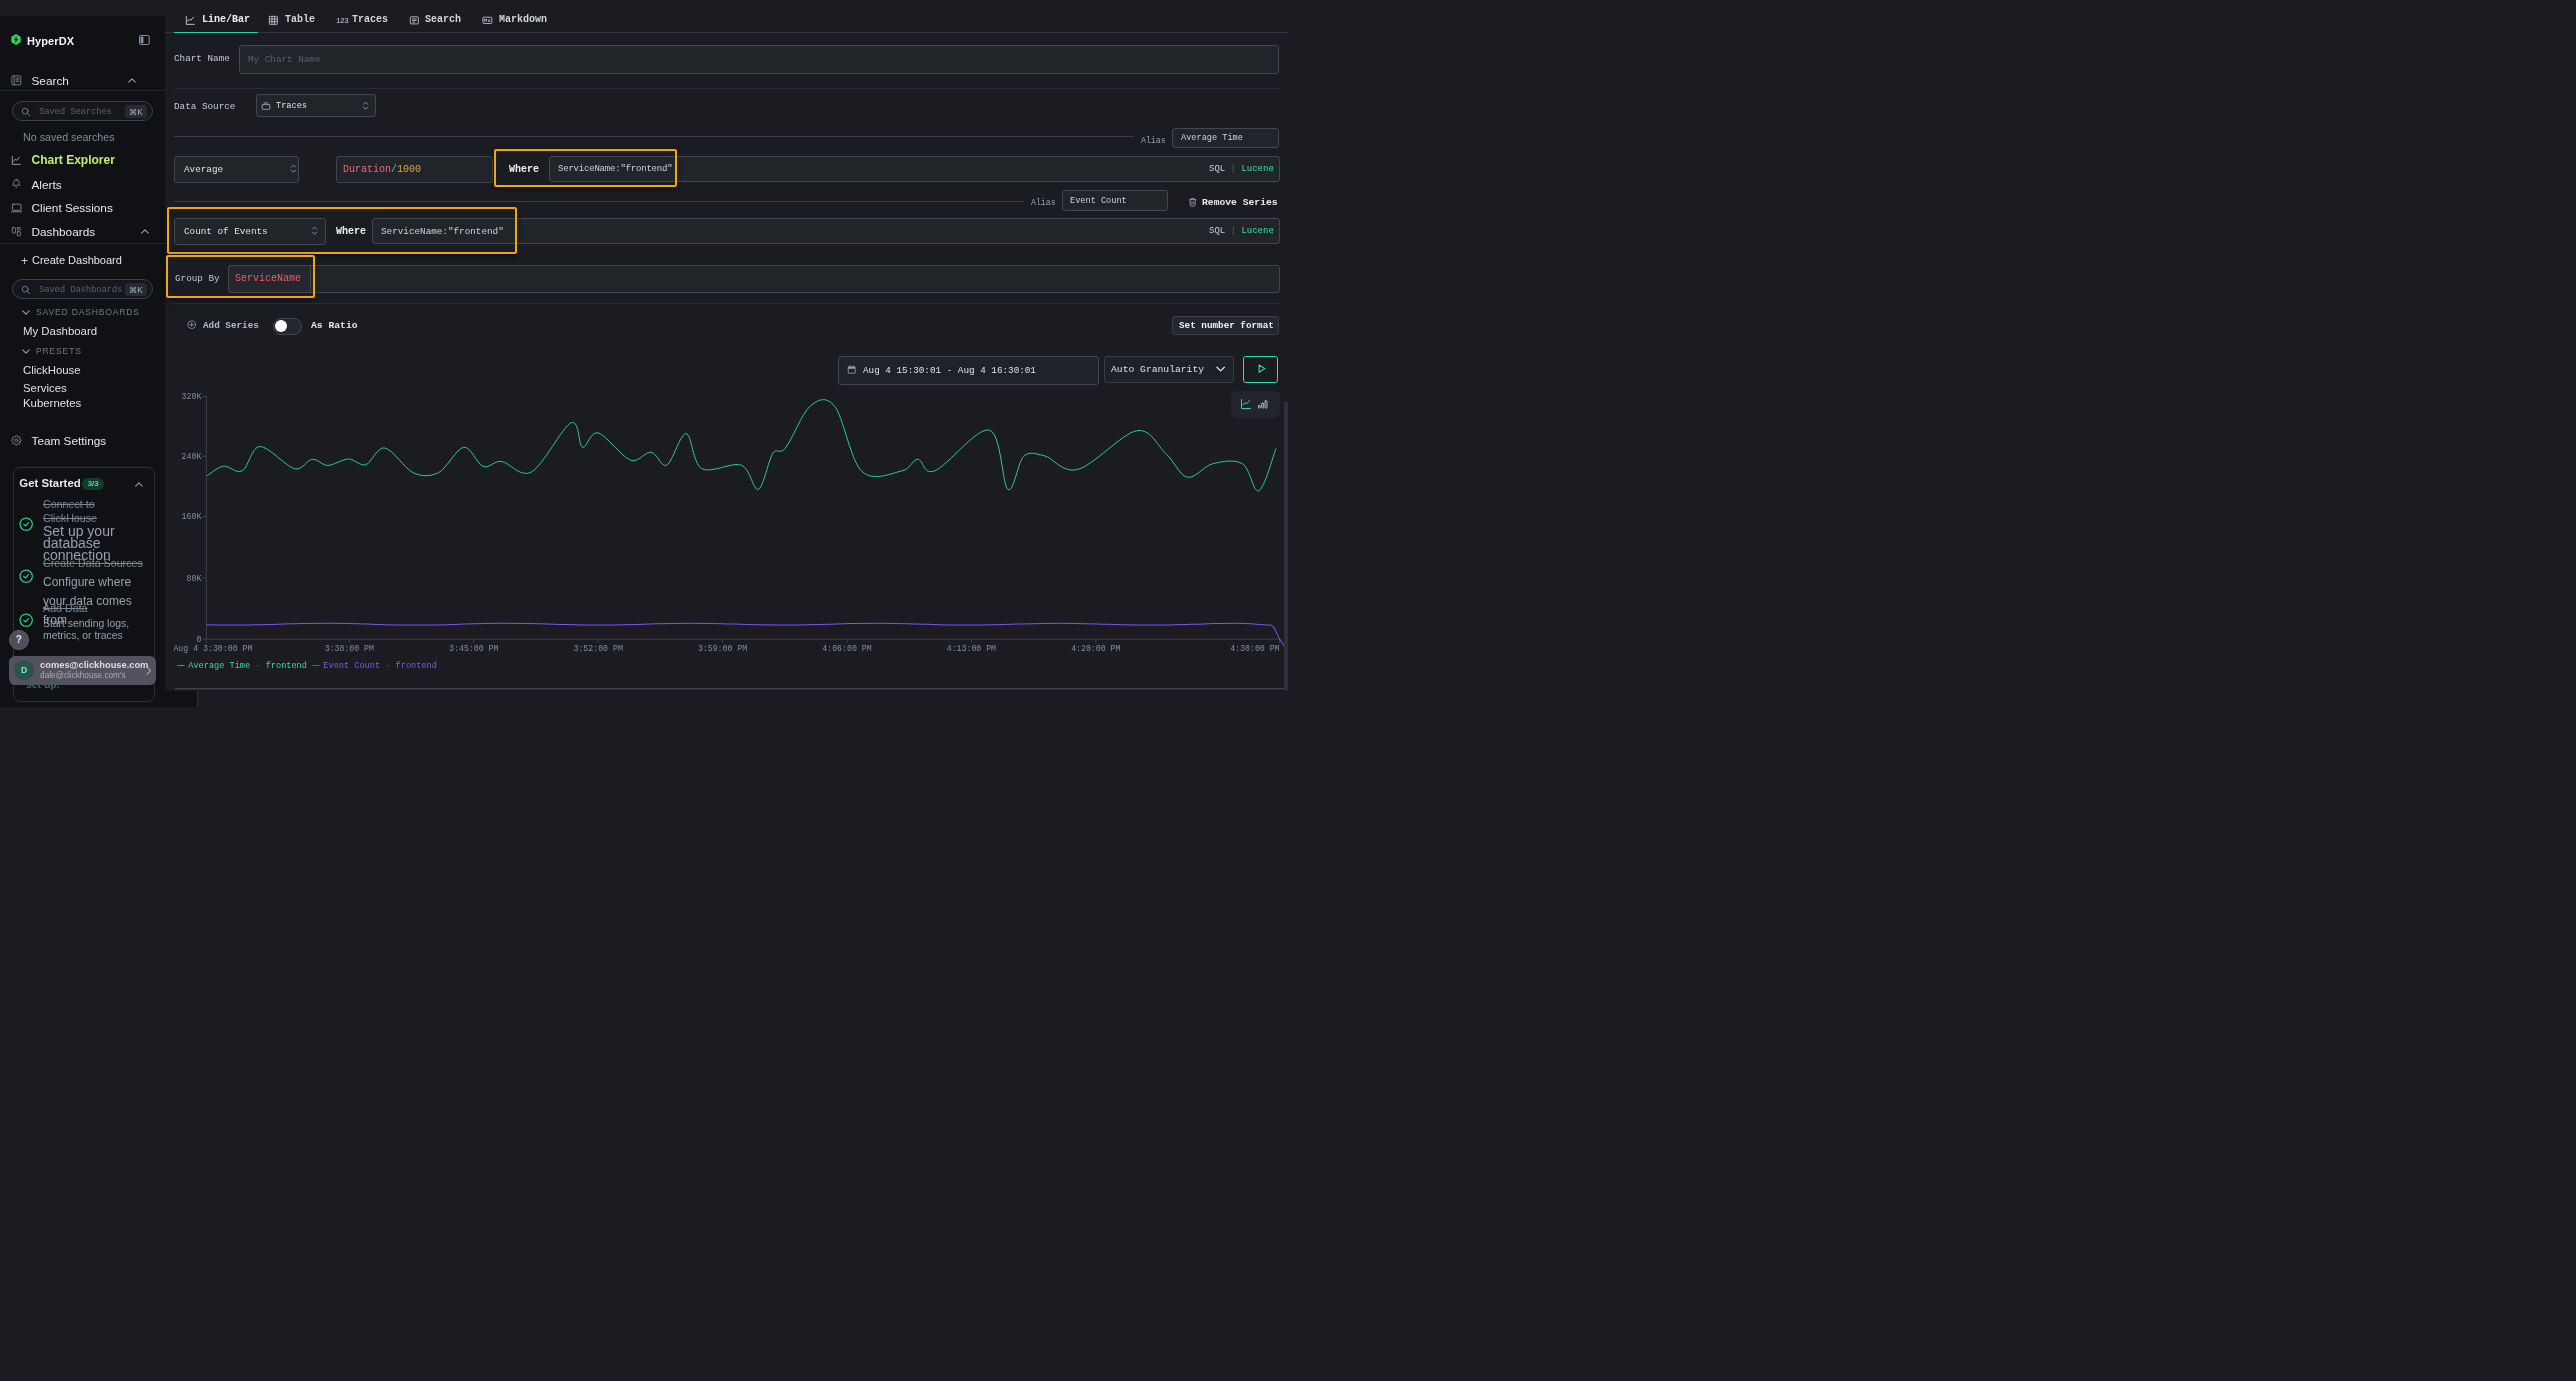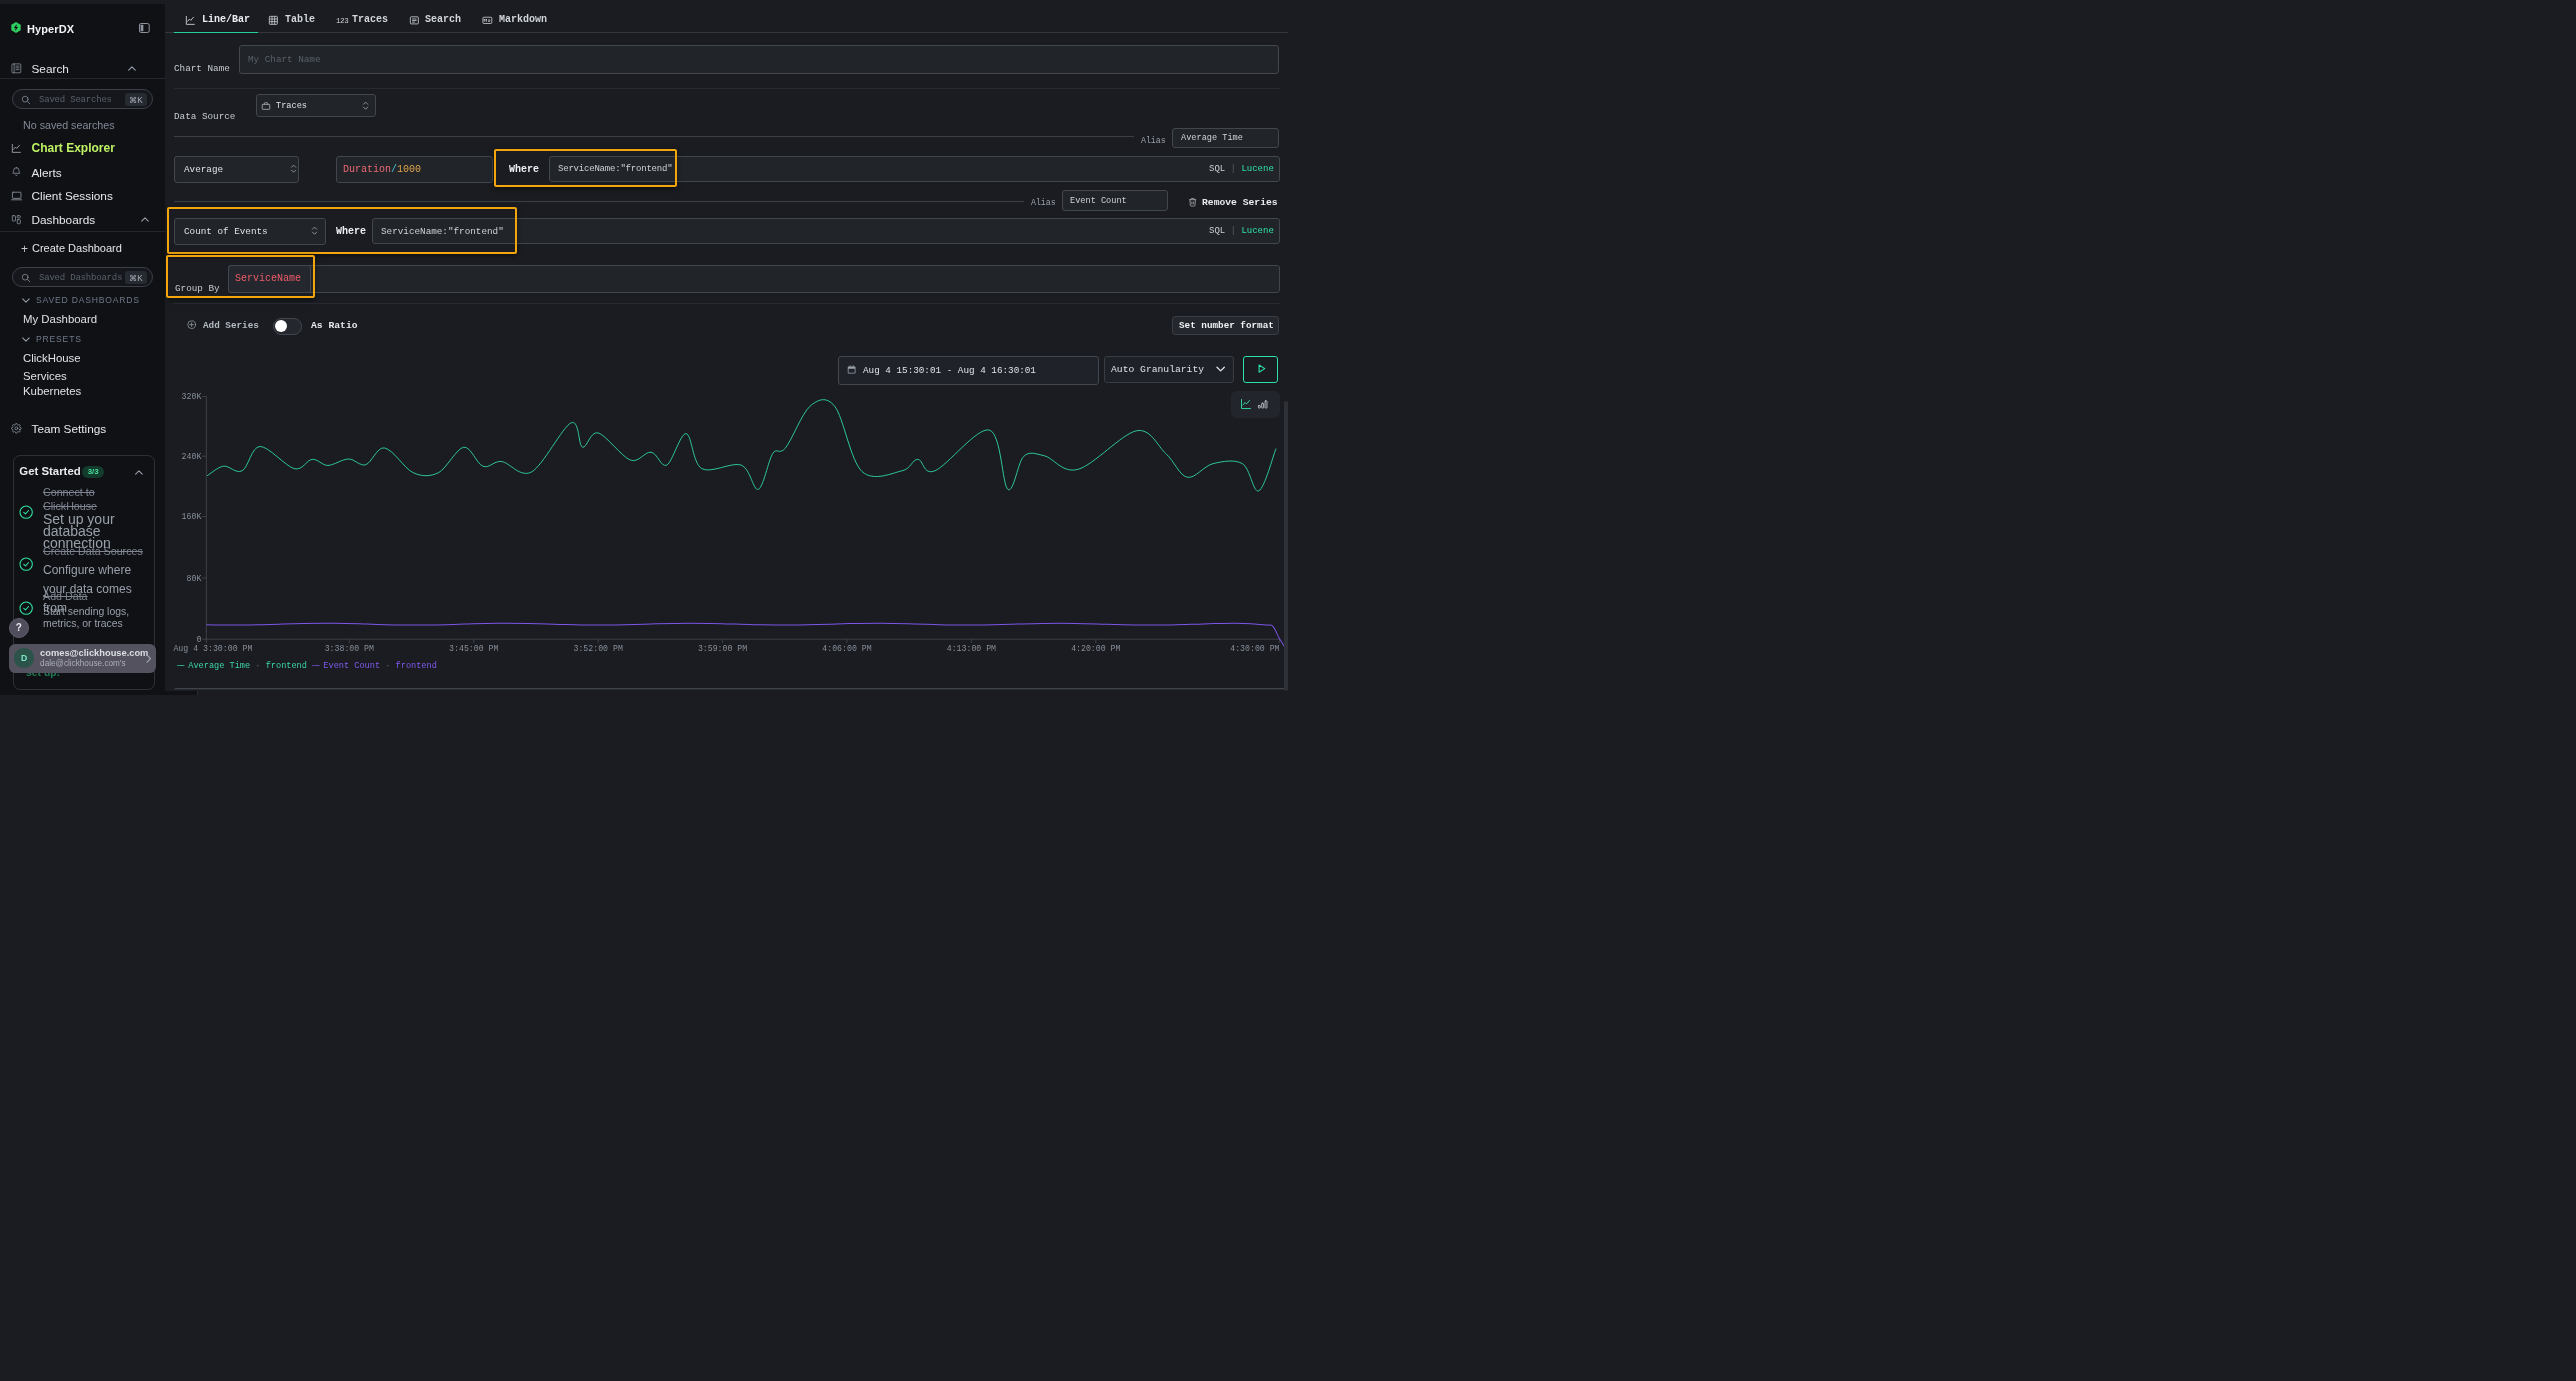--- a/index.html
+++ b/index.html
@@ -2,34 +2,34 @@
 <html style="font-size:11.4px"><head>
 <meta charset="utf-8">
 <style>
 * { margin:0; padding:0; box-sizing:border-box; }
 html,body { width:1288px; height:691px; overflow:hidden; }
 body { background:#1a1c21; font-family:"Liberation Mono", monospace; }
 .abs { position:absolute; }
 .sans { font-family:"Liberation Sans", sans-serif; }
 
 
-#sidebar { position:absolute; left:0; top:4px; width:198px; height:691px; background:#0f1115; border-right:0.7px solid #2a2d33; }
+#sidebar { position:absolute; left:0; top:16px; width:198px; height:691px; background:#0f1115; border-right:0.7px solid #2a2d33; }
 .navtxt { font-family:"Liberation Sans", sans-serif; font-size:11.8px; color:#e6e8ec; }
 .icon { stroke:#9aa2ad; fill:none; stroke-width:1.6; stroke-linecap:round; stroke-linejoin:round; }
 .pill { position:absolute; left:12px; width:141px; height:20px; border:0.7px solid #3c4149; border-radius:10px; background:#15171c; }
 .pill .ph { position:absolute; left:26px; top:5px; font-size:9px; color:#596069; letter-spacing:-0.2px;}
 .pill .kbd { position:absolute; right:5px; top:3.2px; background:#262a31; border-radius:2.9px; color:#aab1bb; font-size:8.2px; padding:1.4px 4.3px; font-family:"Liberation Sans", sans-serif;}
 .sechead { position:absolute; font-family:"Liberation Sans", sans-serif; font-size:8.6px; letter-spacing:0.8px; color:#707a89; }
 .subitem { position:absolute; left:23px; font-family:"Liberation Sans", sans-serif; font-size:11.4px; color:#dde1e6; }
 
 
 #content { position:absolute; left:165px; top:0; width:1123px; height:691px; background:#1a1c21; }
 .tab { position:absolute; top:14.3px; font-size:10px; font-weight:bold; color:#d2d6db; }
 .inp { position:absolute; background:#212429; border:0.7px solid #42474f; border-radius:2.9px; }
-.lbl { position:absolute; font-size:9.3px; color:#c6cbd2;margin-top:10px; }
+.lbl { position:absolute; font-size:9.3px; color:#c6cbd2; }
 .sep { position:absolute; height:0.7px; background:#262930; }
 .orange { position:absolute; border:2.9px solid #f2a50c; border-radius:2.1px; box-shadow:0 1.4px 5.7px rgba(0,0,0,.45); }
 .sql { position:absolute; font-size:9px; color:#c9ced5; }
 .sql .luc { color:#2ee3a6; }
 .sql .bar { color:#565c66; }
 </style>
 </head>
 <body>
 <div id="sidebar">
 

